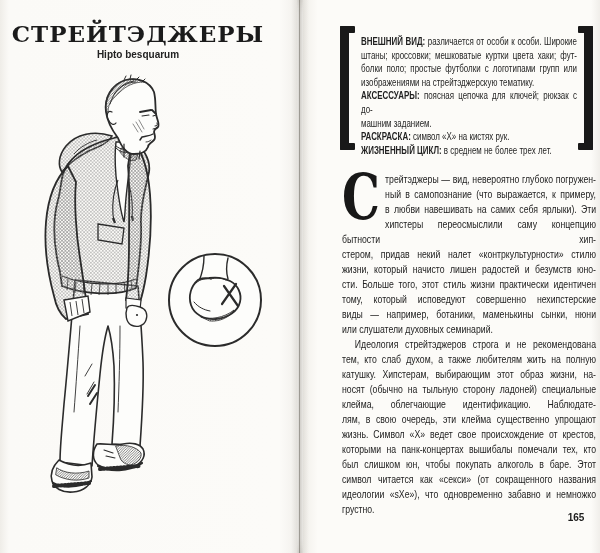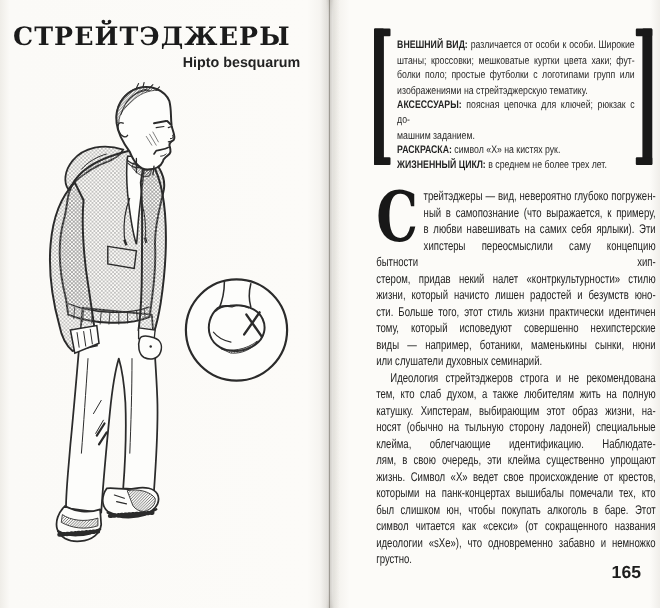--- a/index.html
+++ b/index.html
@@ -17,22 +17,22 @@
     background:linear-gradient(90deg,rgba(0,0,0,0) 0%,rgba(60,52,40,.07) 30%,rgba(60,52,40,.22) 50%,rgba(60,52,40,.07) 70%,rgba(0,0,0,0) 100%);}
   #gutter::after{content:'';position:absolute;left:8px;top:0;width:1px;height:553px;background:rgba(55,48,38,.35);}
 
   
   #species-title{
     position:absolute;left:3px;top:20px;width:270px;text-align:center;
     font-family:"DejaVu Serif",serif;font-weight:700;font-size:23px;line-height:27px;
     letter-spacing:1px;color:#1b1b1b;
   }
   #species-latin{
-    position:absolute;left:3px;top:49px;width:270px;text-align:right;
-    font-weight:700;font-size:13px;color:#222;
+    position:absolute;left:3px;top:49px;width:270px;text-align:center;
+    font-weight:700;font-size:10px;color:#222;
   }
   #figure-svg{position:absolute;left:28px;top:74px;}
 
   
   .bracket{position:absolute;top:26px;height:124px;width:15px;}
   #bracket-left{left:37px;}
   #bracket-right{left:275px;}
   .bracket .bar{position:absolute;top:0;bottom:0;width:9px;background:#191919;border-radius:1px;}
   #bracket-left .bar{left:0;}
   #bracket-right .bar{right:0;}
@@ -58,22 +58,22 @@
     font-size:11.5px;line-height:15px;color:#222;
   }
   .para .line:last-child{text-align-last:left;}
   #dropcap{
     float:left;width:49px;height:44px;margin:2px 8px 0 0;
     font-family:"DejaVu Serif",serif;font-weight:700;font-size:63px;line-height:46px;
     color:#181818;text-align:left;
   }
   #para2 .line:first-child{text-indent:17px;}
   #page-number{
-    position:absolute;left:253px;top:512px;width:40px;text-align:left;
-    font-weight:700;font-size:16px;color:#1d1d1d;
+    position:absolute;left:253px;top:512px;width:40px;text-align:center;
+    font-weight:700;font-size:10px;color:#1d1d1d;
   }
 </style>
 </head>
 <body>
 
 <div id="spread">
 
   <div class="page" id="page-left">
     <div id="species-title">СТРЕЙТЭДЖЕРЫ</div>
     <div id="species-latin">Hipto besquarum</div>

